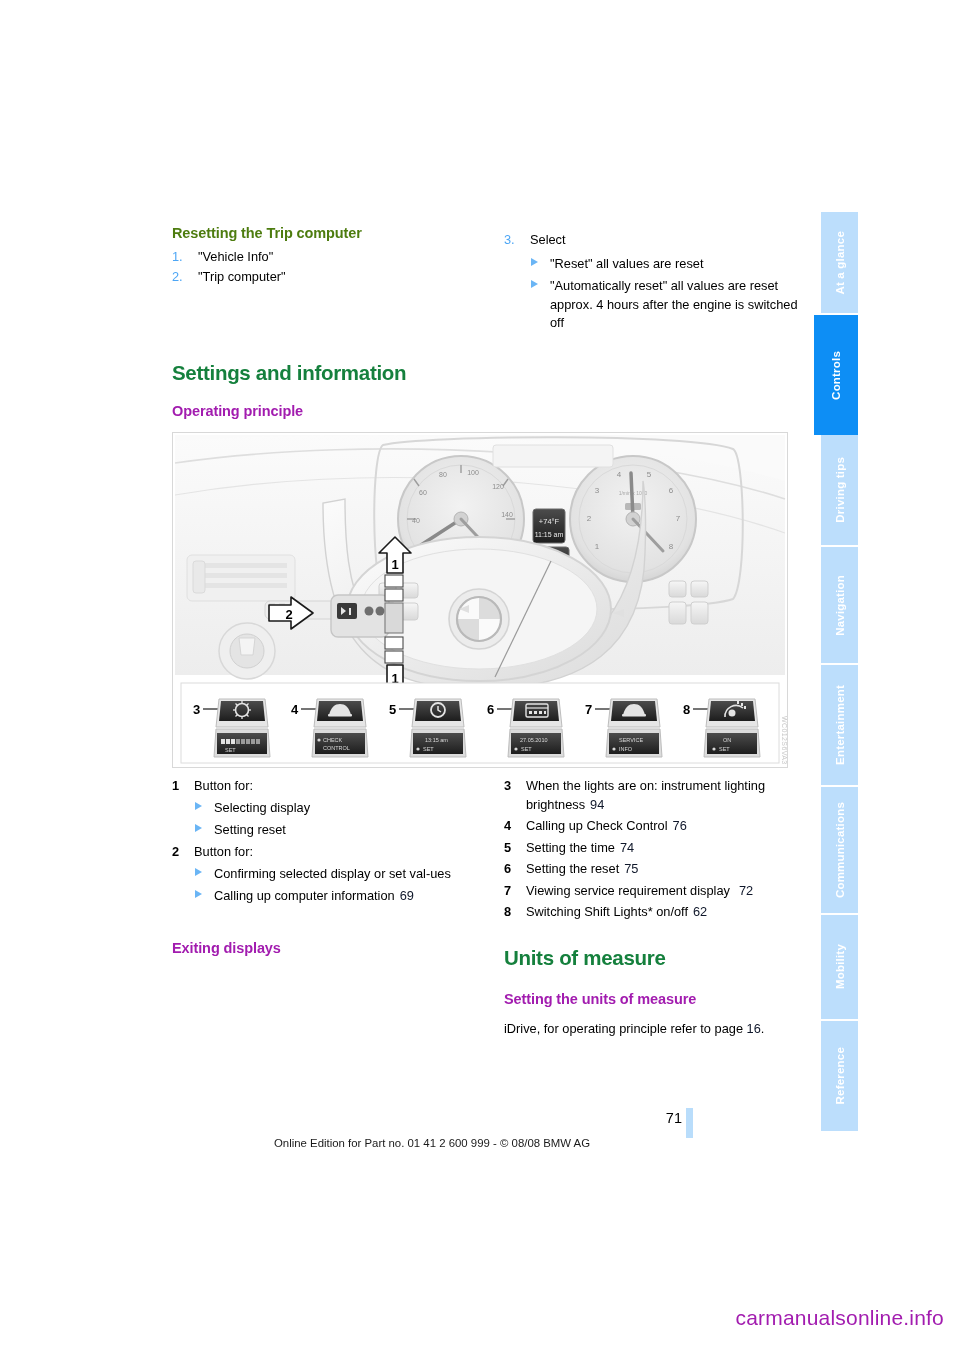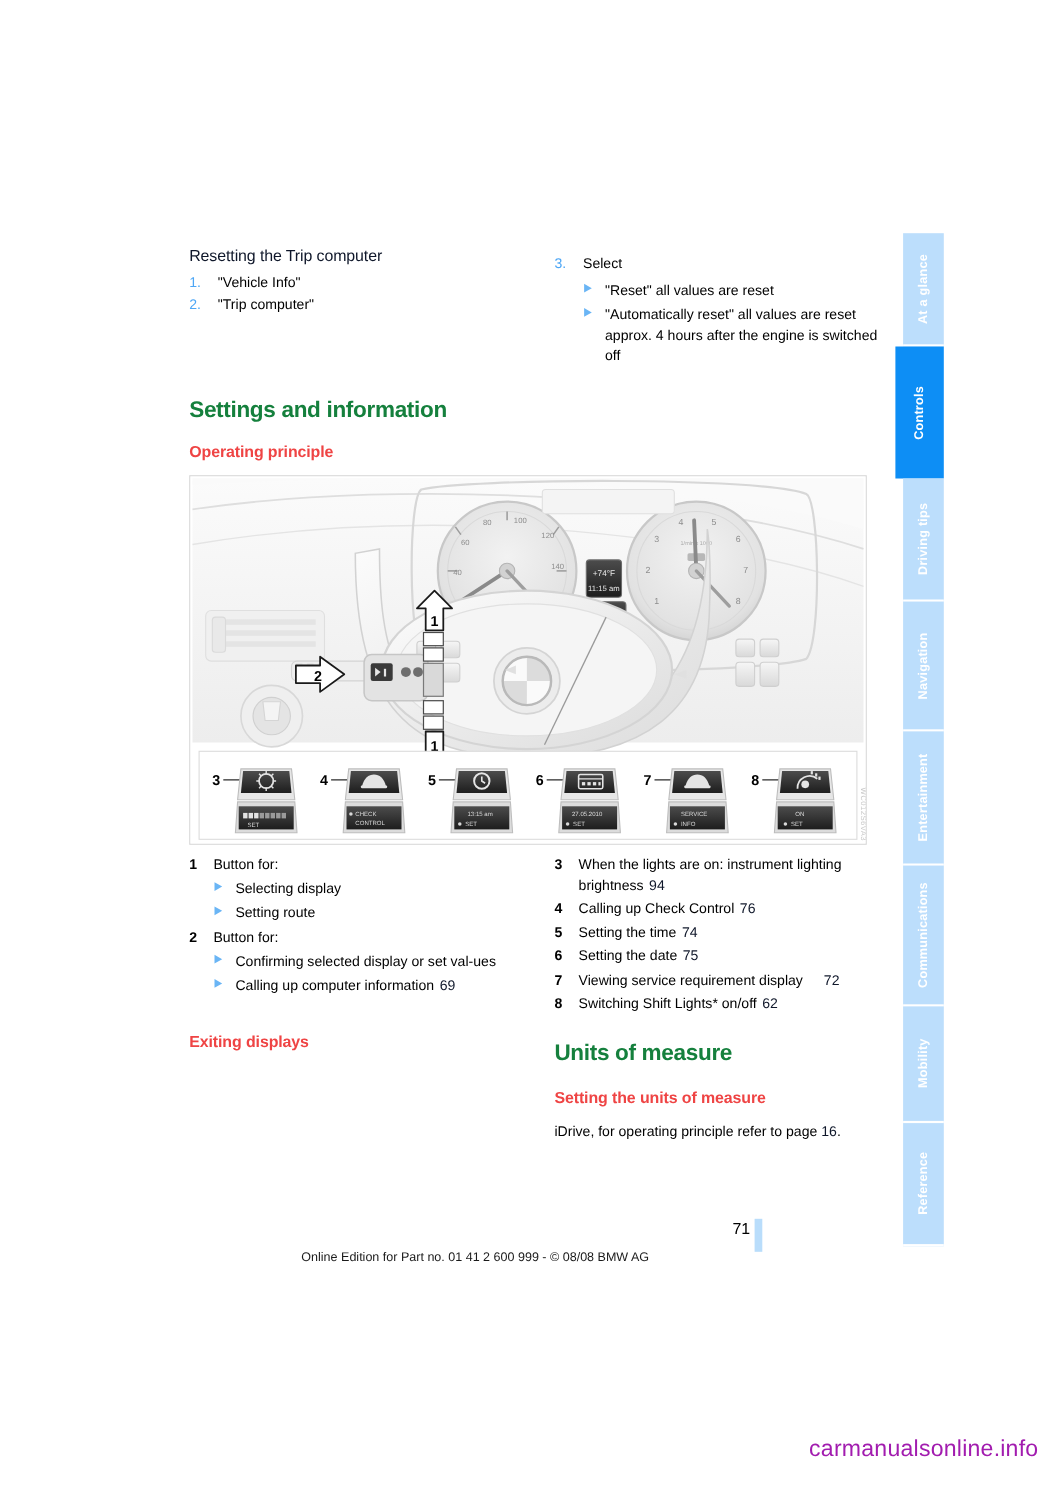--- a/index.html
+++ b/index.html
@@ -66,35 +66,35 @@
     width: 290px;
   }
   .col-right {
     position: absolute;
     left: 504px;
     width: 296px;
   }
 
   
   .h-sub {
-    color: #0f172a;
+    color: #4d7c0f;
     font-size: 14.5px;
-    font-weight: normal;
+    font-weight: bold;
     margin: 0 0 6px 0;
     letter-spacing: -0.1px;
   }
   .h-major {
     color: #15803d;
     font-size: 20.5px;
     font-weight: bold;
     margin: 0;
     letter-spacing: -0.3px;
   }
   .h-minor {
-    color: #ef4444;
+    color: #a21caf;
     font-size: 14.5px;
     font-weight: bold;
     margin: 0;
     letter-spacing: -0.1px;
   }
   .body-p {
     font-size: 12.8px;
     color: #000;
     line-height: 1.43;
     margin: 0;
@@ -565,21 +565,21 @@
     <div id="illus-code">WC012S6VA3</div>
   </div>
 
   <div class="col-left" style="top:777px">
     <ul class="legend">
       <li>
         <span class="lnum">1</span>
         <span>Button for:</span>
         <ul class="tri-list">
           <li><span class="tri"></span><span>Selecting display</span></li>
-          <li><span class="tri"></span><span>Setting route</span></li>
+          <li><span class="tri"></span><span>Setting reset</span></li>
         </ul>
       </li>
       <li style="margin-top:2px">
         <span class="lnum">2</span>
         <span>Button for:</span>
         <ul class="tri-list">
           <li><span class="tri"></span><span>Confirming selected display or set val-ues</span></li>
           <li><span class="tri"></span><span>Calling up computer information</span><span class="pg-ref" style="margin-left:5px">69</span></li>
         </ul>
       </li>
@@ -595,25 +595,25 @@
       <li>
         <span class="lnum">4</span>
         <span>Calling up Check Control</span><span class="pg-ref" style="margin-left:5px">76</span>
       </li>
       <li>
         <span class="lnum">5</span>
         <span>Setting the time</span><span class="pg-ref" style="margin-left:5px">74</span>
       </li>
       <li>
         <span class="lnum">6</span>
-        <span>Setting the date</span><span class="pg-ref" style="margin-left:5px">75</span>
+        <span>Setting the reset</span><span class="pg-ref" style="margin-left:5px">75</span>
       </li>
       <li>
         <span class="lnum">7</span>
-        <span>Viewing service requirement display</span><span class="pg-ref" style="margin-left:19px">72</span>
+        <span>Viewing service requirement display</span><span class="pg-ref" style="margin-left:9px">72</span>
       </li>
       <li>
         <span class="lnum">8</span>
         <span>Switching Shift Lights* on/off</span><span class="pg-ref" style="margin-left:5px">62</span>
       </li>
     </ul>
   </div>
 
   <div class="col-left" style="top:940px">
     <h2 class="h-minor" style="margin-bottom:7px">Exiting displays</h2>

